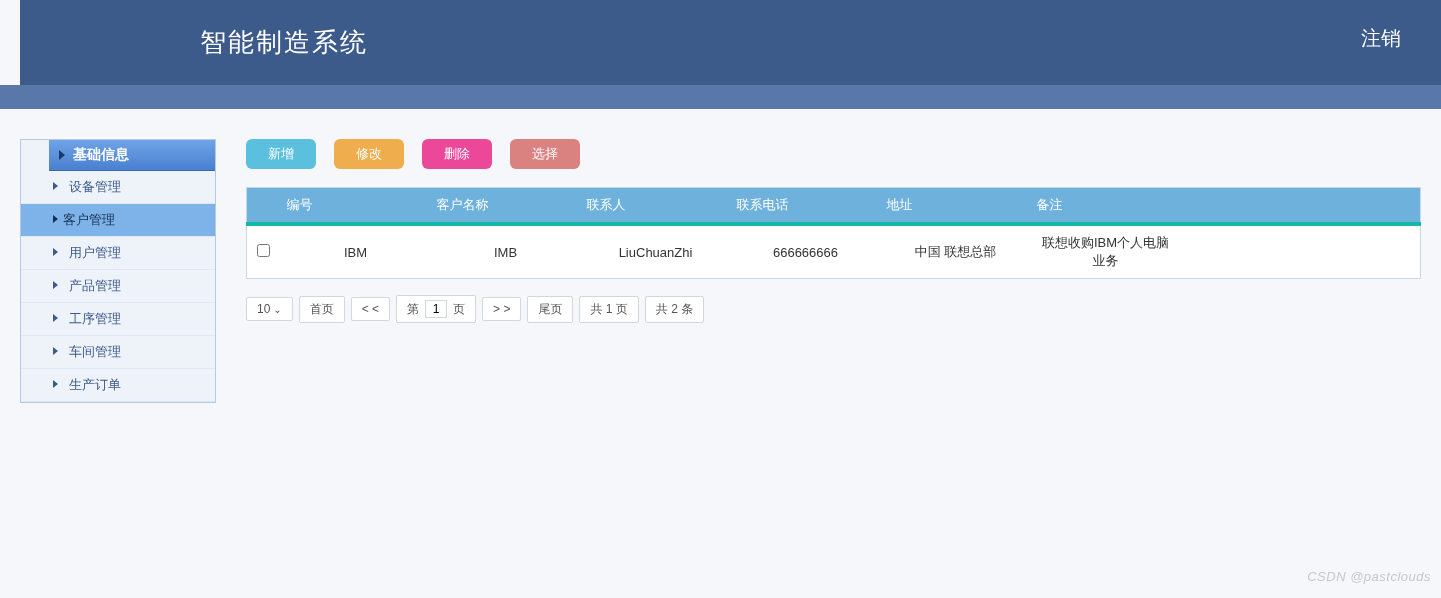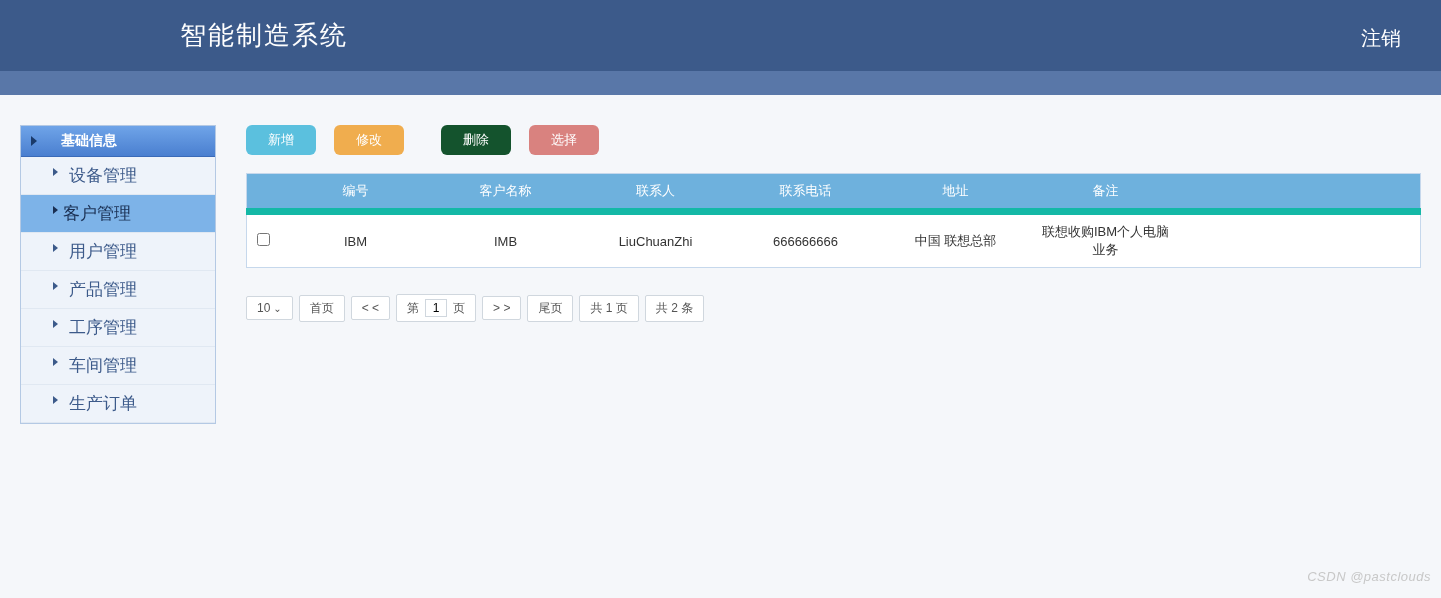--- a/index.html
+++ b/index.html
@@ -1,52 +1,52 @@
 <!DOCTYPE html>
 <html><head>
   <meta charset="utf-8">
   <style>
     * { margin: 0; padding: 0; box-sizing: border-box; }
     body { font-family: "Microsoft YaHei", Arial, sans-serif; font-size: 13px; background: #f5f7fa; width: 1441px; height: 598px; overflow: hidden; position: relative; }
     
-    .header { background: #3c5a8a; height: 71px; display: flex; align-items: center; padding: 0 180px 0 180px; justify-content: space-between; }
+    .header { background: #3c5a8a; height: 85px; display: flex; align-items: center; padding: 0 180px 0 180px; justify-content: space-between; margin-left: 20px; }
     .header-title { color: #fff; font-size: 26px; font-weight: normal; letter-spacing: 2px; }
     .header-logout { color: #fff; font-size: 20px; cursor: pointer; position: absolute; right: 40px; top: 25px; }
     
     .subheader { background: #5977a8; height: 24px; }
     
     .body-wrap { display: flex; padding: 30px 20px 0 20px; gap: 30px; }
     
     .sidebar { width: 196px; border: 1px solid #b4c9e4; background: #eef3fa; }
-    .sidebar-header { background: linear-gradient(#6fa4e8, #4a7fd0); color: #fff; font-size: 14px; font-weight: bold; padding: 6px 10px; display: flex; align-items: center; gap: 24px; border-bottom: 1px solid #3a6ab8; }
+    .sidebar-header { background: linear-gradient(#6fa4e8, #4a7fd0); color: #fff; font-size: 14px; font-weight: bold; padding: 6px 10px; display: flex; align-items: center; gap: 8px; border-bottom: 1px solid #3a6ab8; margin-left: 28px; }
     .sidebar-header .caret { width: 0; height: 0; border-top: 5px solid transparent; border-bottom: 5px solid transparent; border-left: 6px solid #1a3a6a; }
-    .sidebar-item { padding: 7px 10px 7px 48px; color: #3c5a8a; cursor: pointer; border-bottom: 1px solid #e0e8f2; position: relative; font-size: 17px; }
+    .sidebar-item { padding: 7px 10px 7px 48px; color: #3c5a8a; cursor: pointer; border-bottom: 1px solid #e0e8f2; position: relative; font-size: 13px; }
     .sidebar-item .caret { position: absolute; left: 32px; top: 11px; width: 0; height: 0; border-top: 4px solid transparent; border-bottom: 4px solid transparent; border-left: 5px solid #3c5a8a; }
     .sidebar-item.active { background: #7db3e8; color: #1a2f52; padding-left: 42px; }
     .sidebar-item.active .caret { border-left-color: #1a2f52; }
     
     .main { flex: 1; }
     .toolbar { display: flex; gap: 18px; margin-bottom: 18px; }
     .btn { border: none; padding: 6px 22px; color: #fff; font-size: 13px; cursor: pointer; border-radius: 6px; }
     .btn-add { background: #5bc0de; }
     .btn-edit { background: #f0ad4e; }
-    .btn-del { background: #14532d; margin-left: 19px; }
+    .btn-del { background: #ec4899; }
     .btn-sel { background: #d9827f; text-align: center; }
     
     .table { width: 100%; border-collapse: collapse; border: 1px solid #c6d8ec; }
-    .table thead th { background: #6eb1dd; color: #fff; font-weight: normal; padding: 8px 6px; text-align: center; font-size: 13px; }
+    .table thead th { background: #6eb1dd; color: #fff; font-weight: normal; padding: 8px 6px; text-align: left; font-size: 13px; }
     .table thead th:first-child { width: 34px; }
     .table tbody td { padding: 8px 6px; text-align: center; color: #333; font-size: 13px; }
     .table tbody tr:nth-child(odd) { background: #fff; }
     .table tbody tr:nth-child(even) { background: #eef4fb; }
-    .table tbody tr { border-top: 7px solid #14b8a6; }
+    .table tbody tr { border-top: 4px solid #14b8a6; }
     .col-check { width: 34px; }
     .col-w { width: 150px; }
     
-    .pager { display: flex; gap: 6px; margin-top: 26px; align-items: center; }
+    .pager { display: flex; gap: 6px; margin-top: 16px; align-items: center; }
     .pager-item { border: 1px solid #d0d7de; background: #fff; padding: 4px 10px; font-size: 12px; color: #555; cursor: pointer; border-radius: 2px; display: flex; align-items: center; gap: 3px; }
     .pager-page-box { display: flex; align-items: center; gap: 6px; }
     .pager-input { width: 22px; text-align: center; border: 1px solid #d0d7de; font-size: 12px; padding: 1px 2px; }
     
     .watermark { position: absolute; right: 10px; bottom: 14px; color: #c8c8c8; font-size: 13px; font-style: italic; letter-spacing: 0.5px; }
   </style>
 </head>
 <body>
 
 <div class="header">

